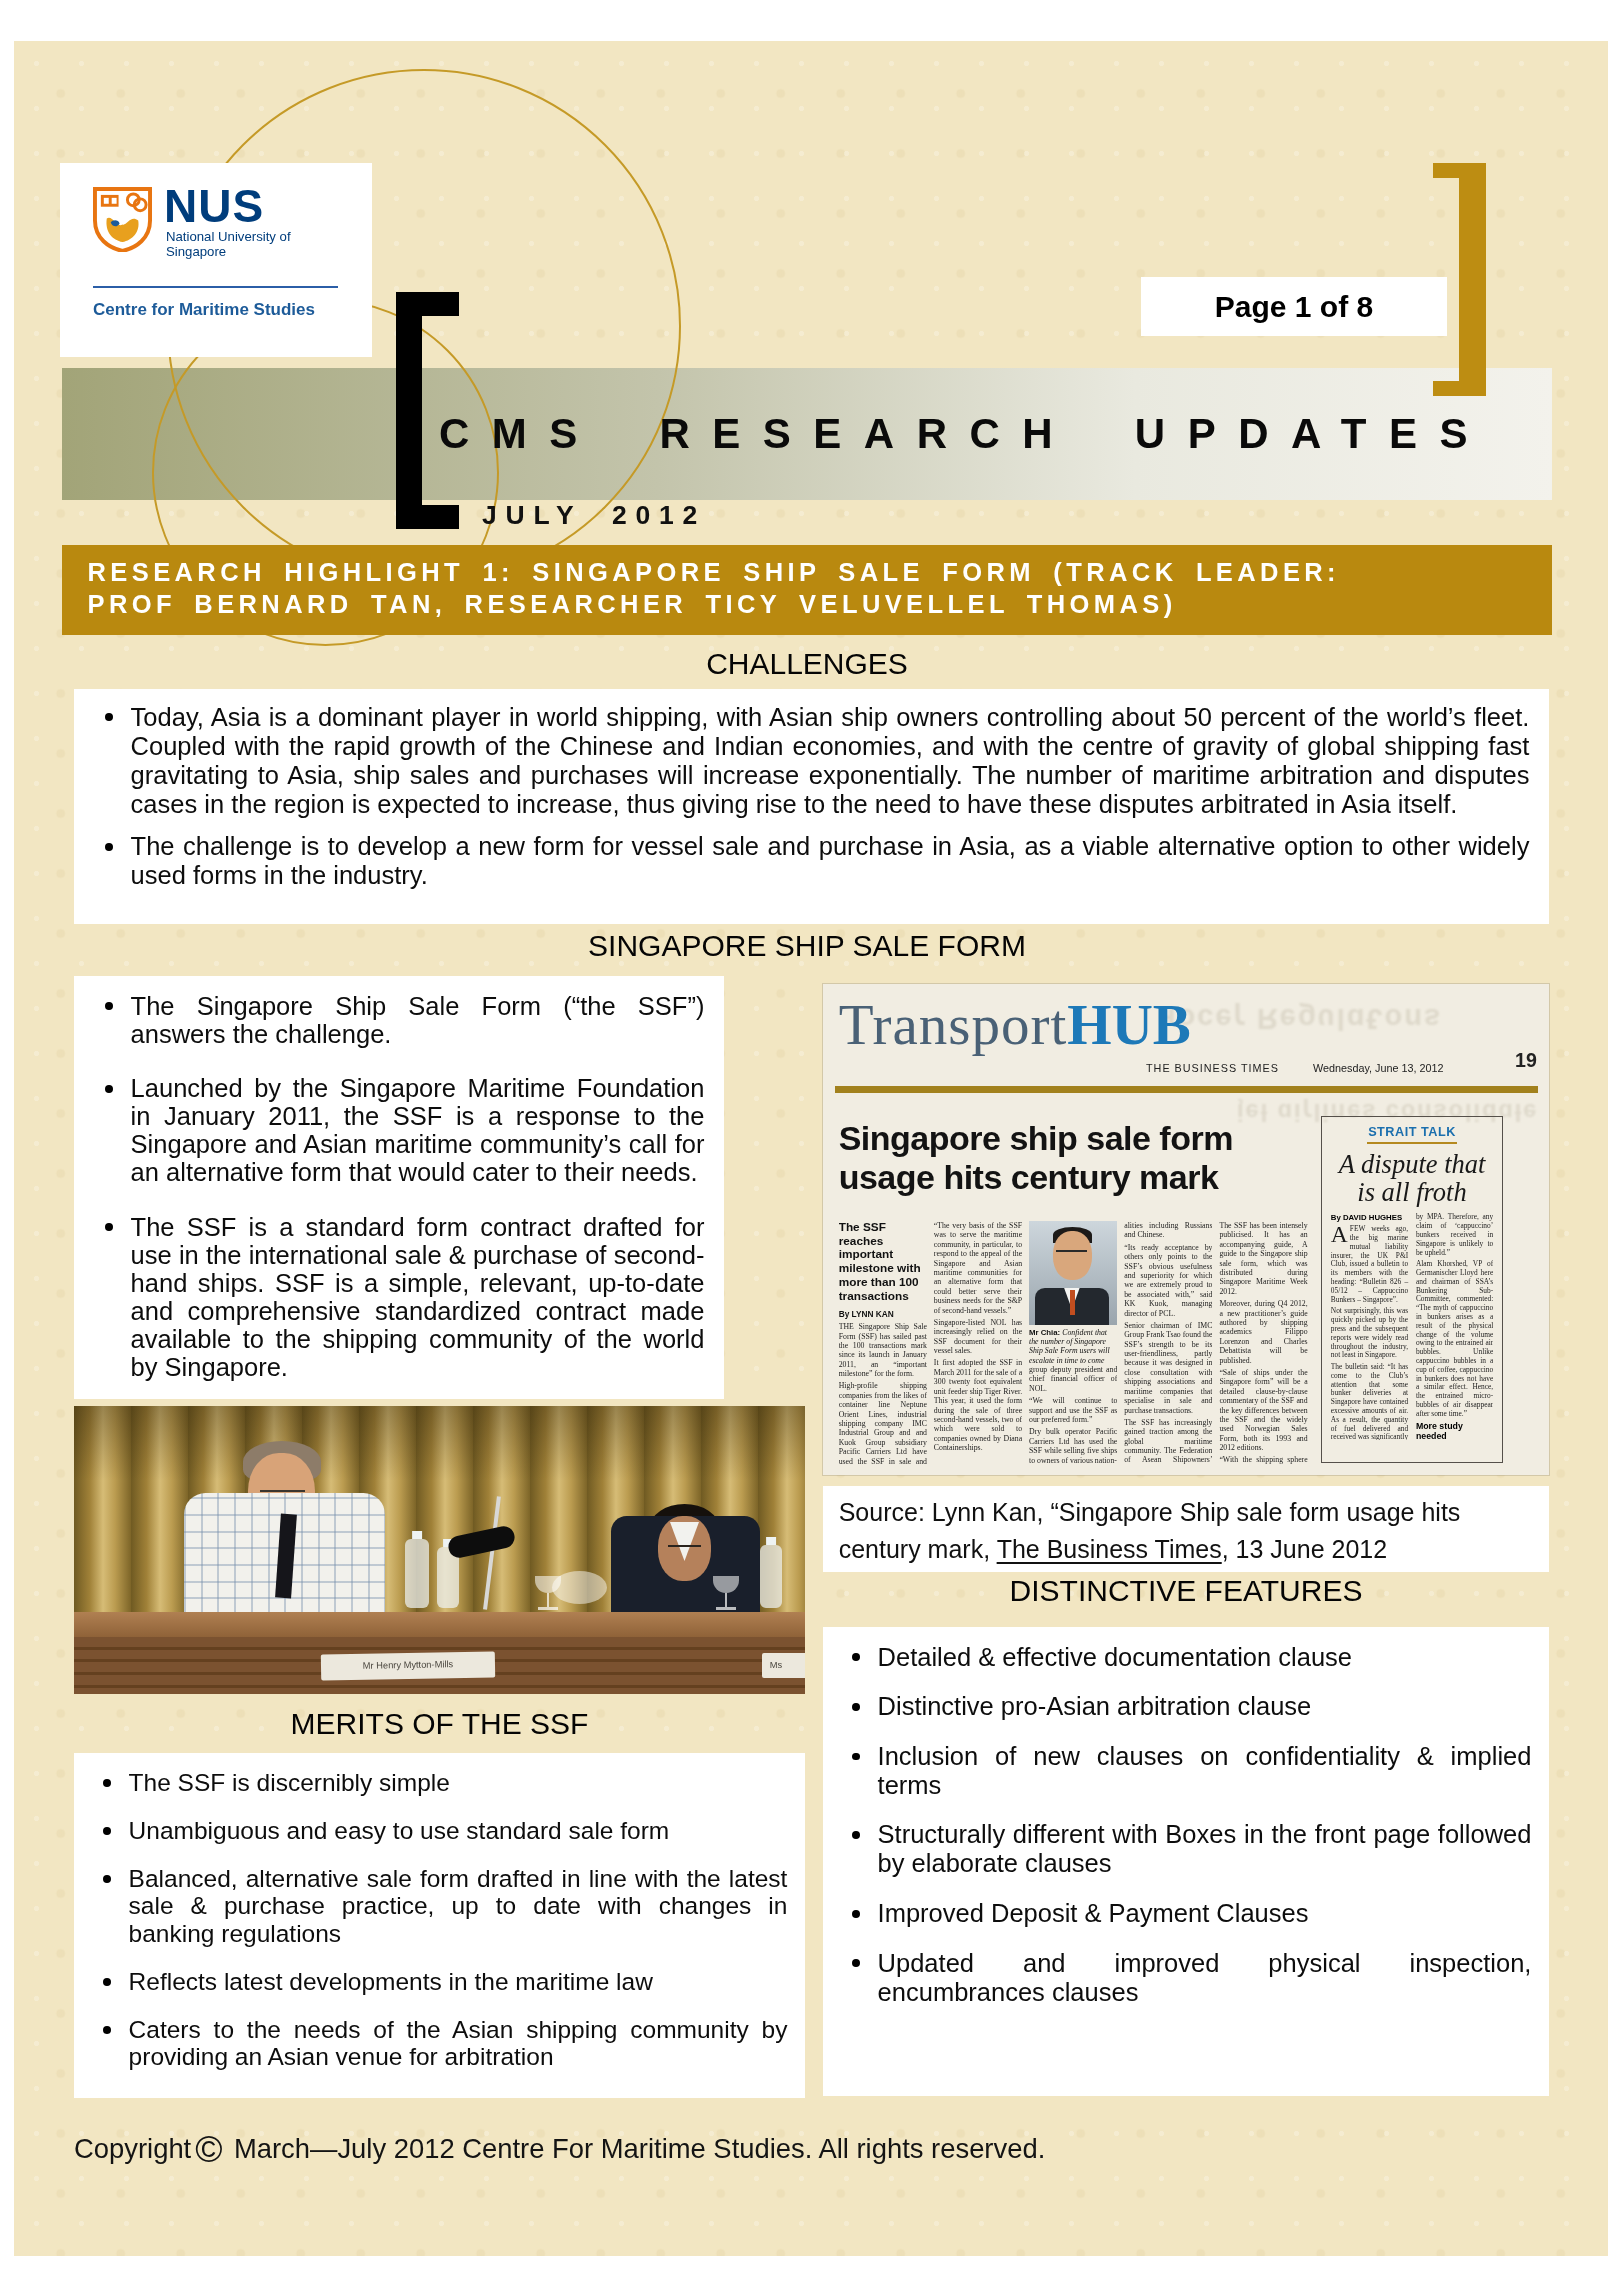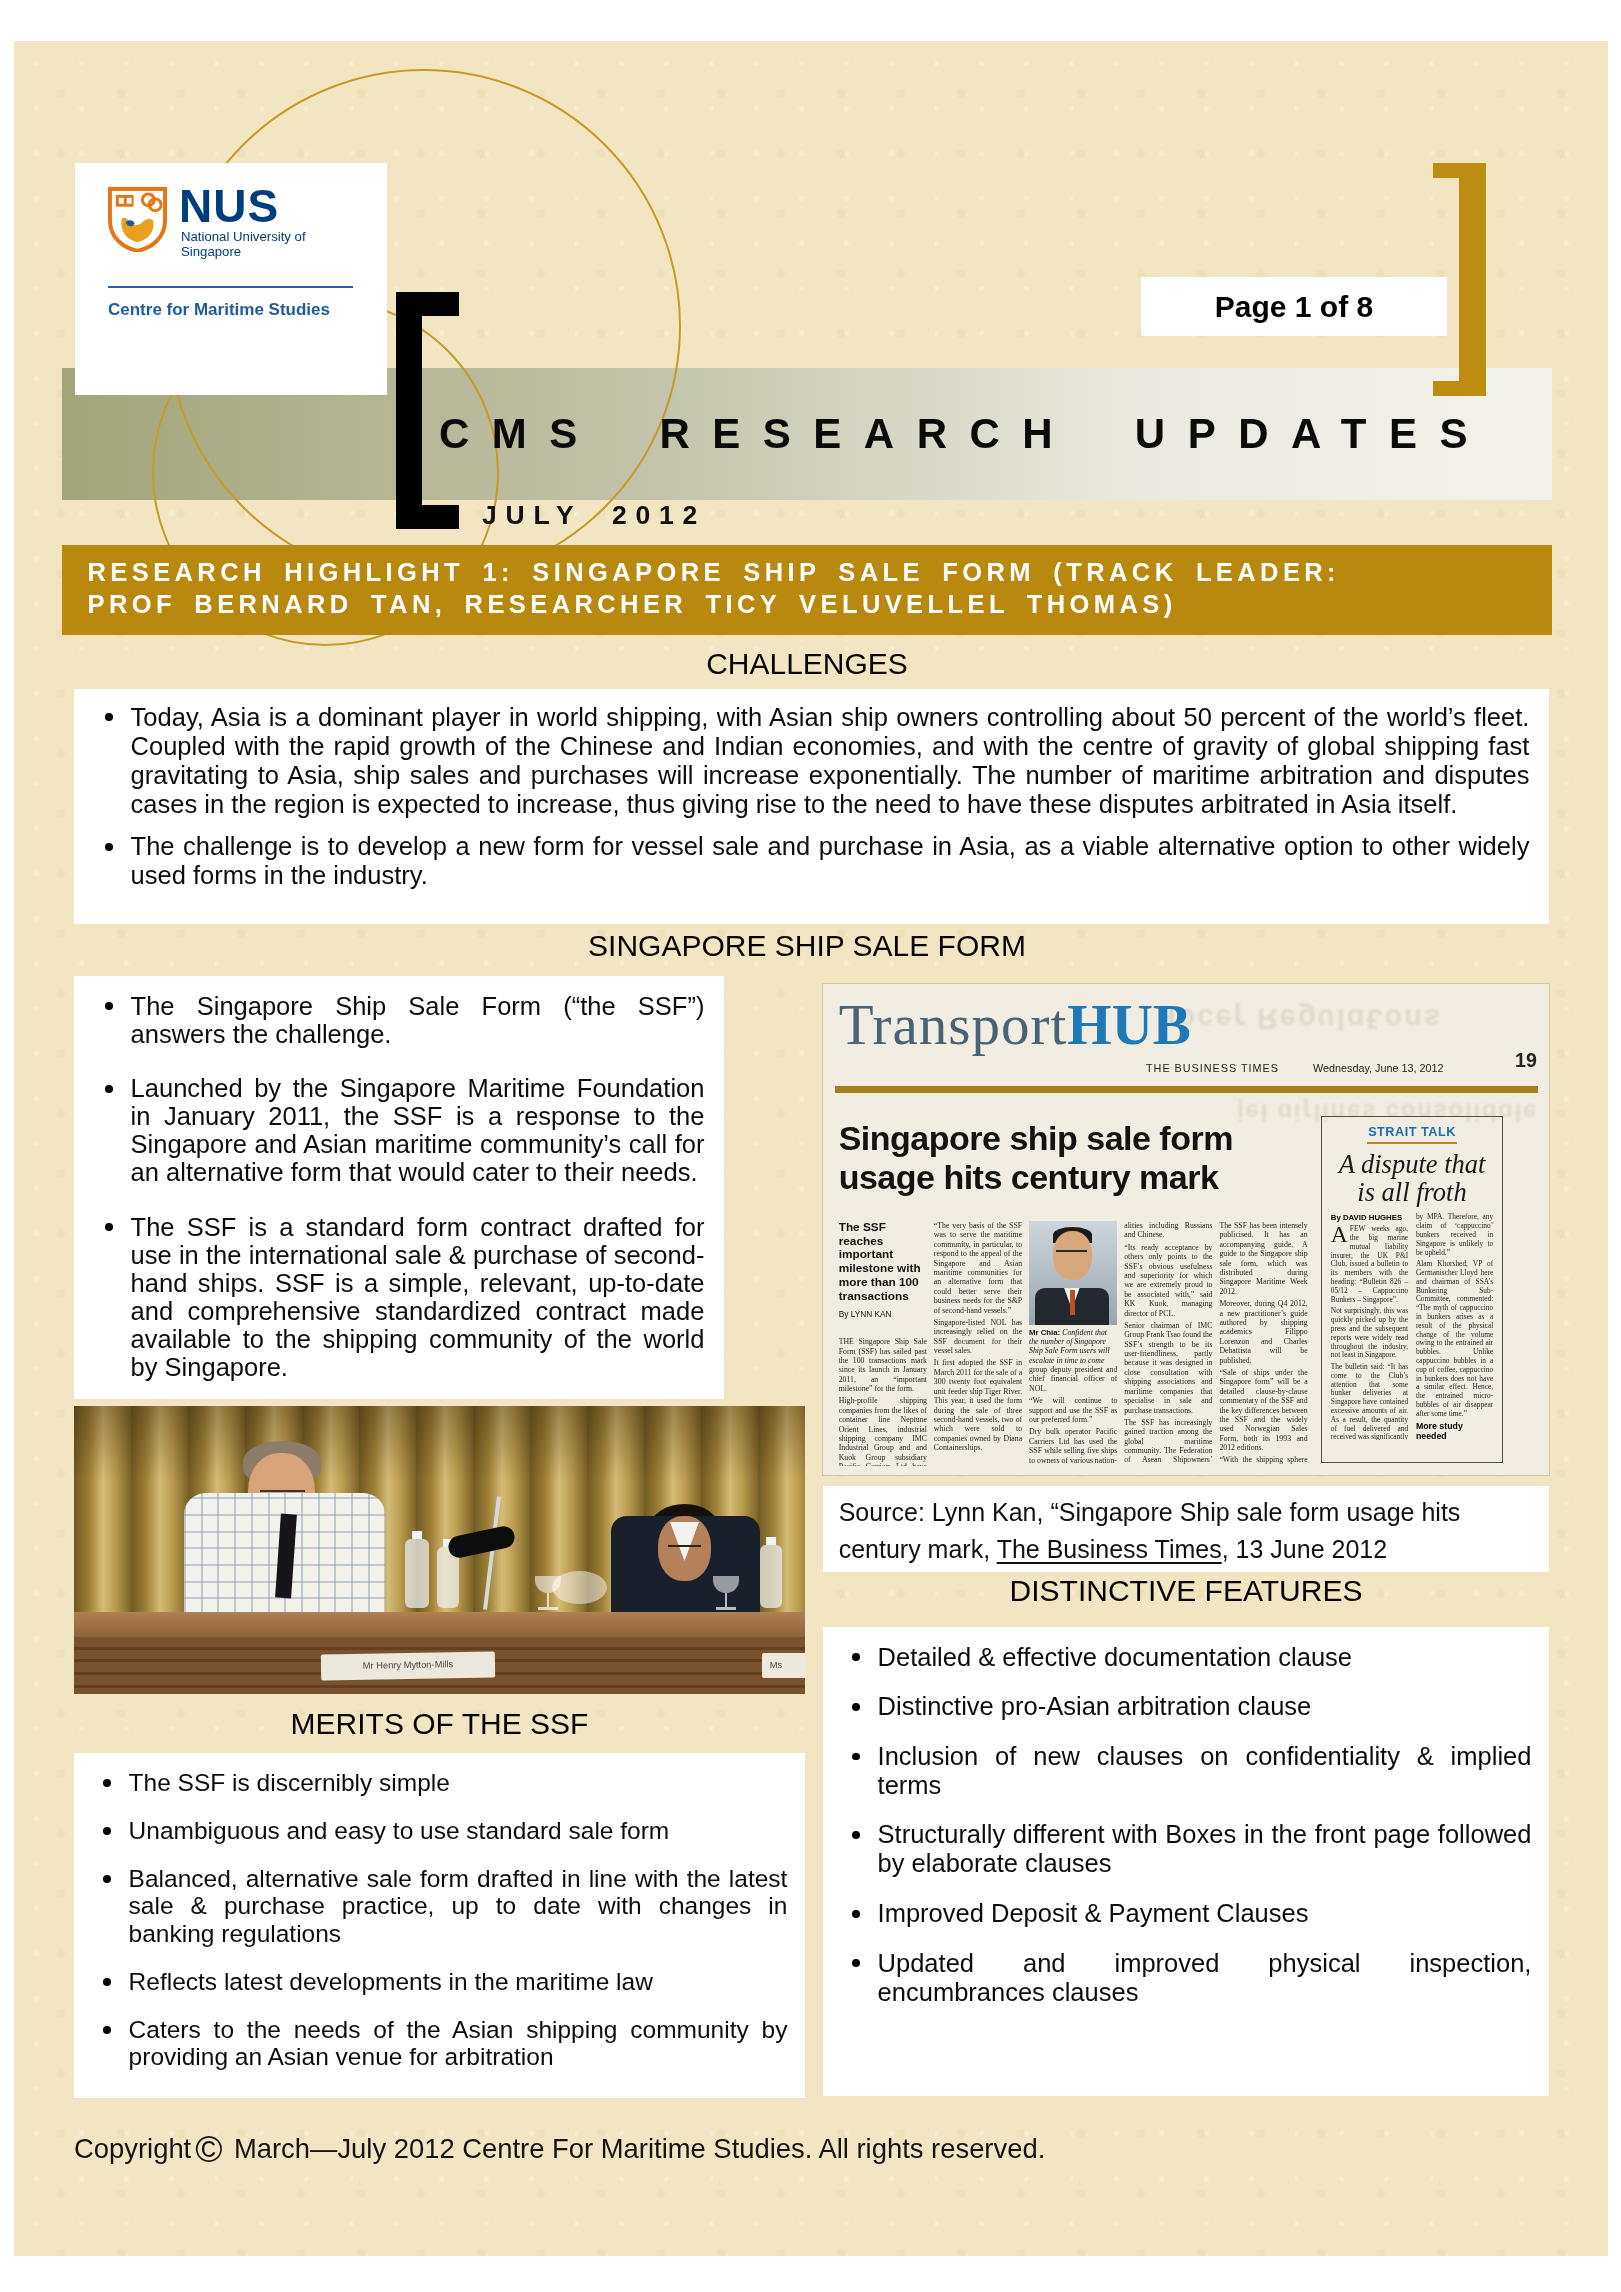--- a/index.html
+++ b/index.html
@@ -7,21 +7,21 @@
   #stage{position:relative;width:1621px;height:2293px;background:#ffffff;overflow:hidden;}
   .paper{position:absolute;left:13.7px;top:41px;width:1594px;height:2215px;
     background:#f2e6c2;
     background-image:radial-gradient(rgba(255,255,255,.25) 8%, transparent 9%),radial-gradient(rgba(190,160,90,.10) 10%, transparent 11%);
     background-size:45px 45px, 60px 60px;background-position:0 0, 16.7px 22.5px;}
   .circle{position:absolute;border:2px solid #c59a27;border-radius:50%;z-index:1;}
   #circle1{left:167px;top:69px;width:510px;height:510px;}
   #circle2{left:152px;top:299px;width:343px;height:343px;}
 
   
-  .logo-box{position:absolute;left:75px;top:163px;width:312px;height:232px;background:#ffffff;z-index:3;}
+  .logo-box{position:absolute;left:60px;top:163px;width:312px;height:194px;background:#ffffff;z-index:3;}
   .crest{position:absolute;left:33px;top:23.5px;width:59px;height:65px;}
   .nus-word{position:absolute;left:104px;top:15.7px;font-size:46px;font-weight:bold;color:#003d7c;letter-spacing:1px;}
   .nus-sub{position:absolute;left:106px;top:67px;width:157px;font-size:13.2px;line-height:14.7px;color:#003d7c;}
   .logo-divider{position:absolute;left:33px;top:123px;width:245px;height:2px;background:#2b5ea7;}
   .logo-dept{position:absolute;left:33px;top:137px;font-size:17px;font-weight:bold;color:#1d5b99;}
 
   
   .bracket-gold{position:absolute;left:1433px;top:163px;width:53px;height:233px;
     border-right:27.4px solid #bd8d12;border-top:15.7px solid #bd8d12;border-bottom:15.7px solid #bd8d12;
     box-sizing:border-box;z-index:2;}
@@ -66,21 +66,21 @@
   .bt-date{position:absolute;top:78px;left:490px;font-size:10.8px;color:#222;}
   .bt-page{position:absolute;top:65px;left:692px;font-size:19.6px;font-weight:bold;color:#222;}
   .gold-rule{position:absolute;left:11.8px;top:102px;width:703px;height:6.9px;background:#a2811d;}
   .np-headline{position:absolute;left:15.7px;top:135px;width:412px;font-size:34px;line-height:39px;
     font-weight:600;letter-spacing:-0.5px;color:#131313;}
   .np-cols{position:absolute;left:15.7px;top:237px;width:469px;height:245px;display:flex;gap:6.9px;}
   .np-col{flex:1;overflow:hidden;}
   .np-col p{margin:0 0 2.9px 0;font-family:"Liberation Serif",serif;font-size:7.8px;line-height:9.4px;
     text-align:justify;color:#1c1c1c;}
   .np-lead{font-size:11.8px;line-height:13.7px;font-weight:bold;color:#111;margin-bottom:5.9px;}
-  .np-byline{font-size:8.3px;font-weight:normal;margin-bottom:18px;color:#111;}
+  .np-byline{font-size:8.3px;font-weight:bold;margin-bottom:3px;color:#111;}
   .chia{position:relative;width:100%;height:104px;background:linear-gradient(180deg,#cdd6dc 0%,#9aa5ad 100%);margin-bottom:2.9px;}
   .chia .head{position:absolute;left:23.5px;top:9.8px;width:39px;height:49px;background:#d9a77c;border-radius:46%;}
   .chia .hair{position:absolute;left:23.5px;top:5.9px;width:39px;height:15.7px;background:#1d1a18;border-radius:50% 50% 0 0;}
   .chia .glasses{position:absolute;left:27.4px;top:29px;width:31px;height:6.9px;border-top:2px solid #2a2a2a;}
   .chia .suit{position:absolute;left:5.9px;bottom:0;width:74px;height:37px;background:#23282e;border-radius:9.8px 9.8px 0 0;}
   .chia .shirt{position:absolute;left:35px;bottom:15.7px;width:15.7px;height:21.6px;background:#f4f4f2;clip-path:polygon(0 0,100% 0,50% 100%);}
   .chia .tie{position:absolute;left:41px;bottom:9.8px;width:4.9px;height:25.5px;background:#c24e1f;}
   .np-caption{font-size:7.8px;line-height:9.3px;color:#111;}
   .np-caption b{font-style:normal;}
   .np-caption i{font-family:"Liberation Serif",serif;}

